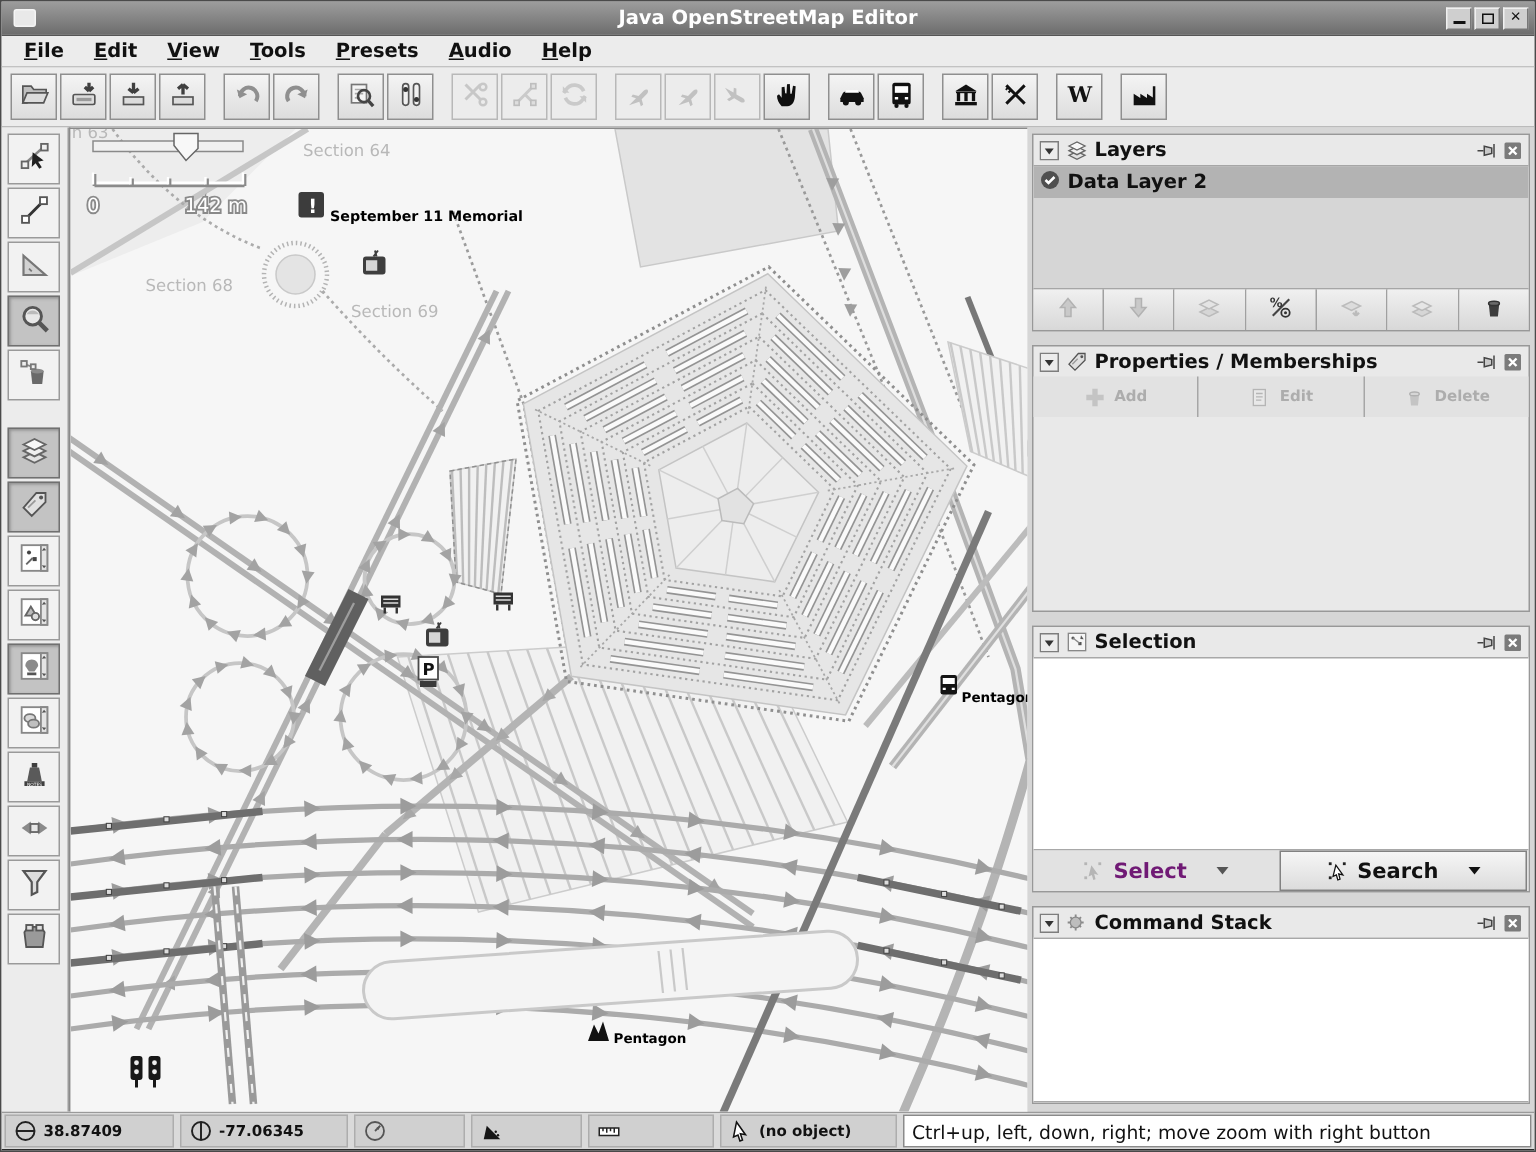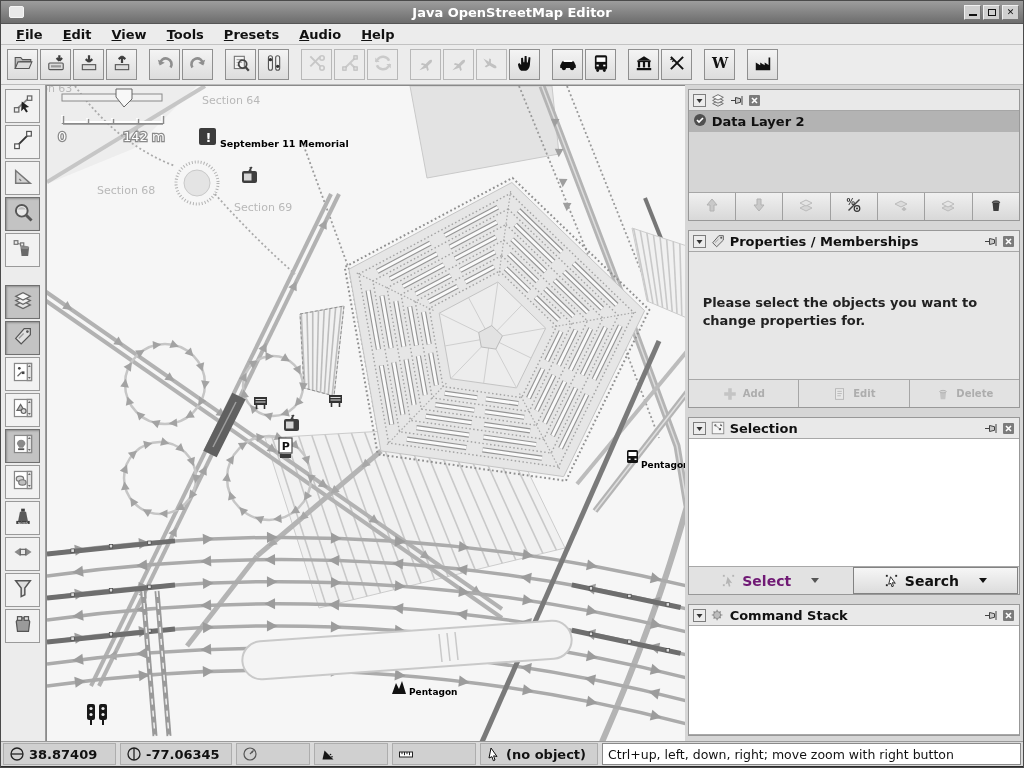--- a/index.html
+++ b/index.html
@@ -66,21 +66,21 @@
   .selbtn{flex:1;display:flex;align-items:center;justify-content:center;gap:6px;font-size:14px;font-weight:bold;}
   .selbtn.disabled{color:#701a75;}
   .selbtn.raised{border:1px solid #828282;background:linear-gradient(#f6f6f6,#dcdcdc);color:#111;margin:0 1px;}
   .caret{width:0;height:0;border-left:4px solid transparent;border-right:4px solid transparent;
     border-top:5px solid #555;margin-left:14px;}
   .selbtn.raised .caret{border-top-color:#111;}
   
   .statusbar{height:28px;background:#dadada;border-top:1px solid #9a9a9a;border-bottom:3px solid #2b2b2b;
     display:flex;align-items:center;gap:4px;padding:0 2px;}
   .seg{height:22px;background:#d0d0d0;border:1px solid #adadad;display:flex;align-items:center;gap:4px;
-    padding:0 5px;font-size:13px;font-weight:bold;color:#111;}
+    padding:0 5px;font-size:10px;font-weight:bold;color:#111;}
   .seg svg{width:16px;height:16px;flex:none;}
   .seg.help{flex:1;background:#fff;border-color:#8a8a8a;font-weight:normal;font-size:12.5px;justify-content:flex-start;
     white-space:nowrap;overflow:hidden;}
 </style>
 </head>
 <body>
 
 <div class="window">
 
   <div class="titlebar">
@@ -832,20 +832,21 @@
                 <path d="M3.5 5h6L6.5 9z" fill="#333"></path>
               </svg>
             </span>
           <span class="picon">
             <svg width="16" height="16" viewBox="0 0 18 18">
                 <path d="M3 13l6-3 6 3-6 3z" fill="#e2e2e2" stroke="#666"></path>
                 <path d="M3 9.5l6-3 6 3-6 3z" fill="#efefef" stroke="#666"></path>
                 <path d="M3 6l6-3 6 3-6 3z" fill="#f8f8f8" stroke="#666"></path>
               </svg>
             </span>
+          <span class="ptitle">Layers</span>
           <span class="pbtn">
             <svg width="14" height="13" viewBox="0 0 14 13">
                 <path d="M1 6.5h4" stroke="#444"></path>
                 <path d="M5.5 3.5l5 1.2v3.6l-5 1.2z" fill="#c9c9c9" stroke="#444"></path>
                 <path d="M12 2v9" stroke="#444"></path>
               </svg>
             </span>
           <span class="pbtn">
             <svg width="13" height="13" viewBox="0 0 13 13">
                 <rect x="1" y="1" width="11" height="11" rx="1" fill="#7b7b7b"></rect>
@@ -932,23 +933,20 @@
                 <path d="M12 2v9" stroke="#444"></path>
               </svg>
             </span>
           <span class="pbtn">
             <svg width="13" height="13" viewBox="0 0 13 13">
                 <rect x="1" y="1" width="11" height="11" rx="1" fill="#7b7b7b"></rect>
                 <path d="M4 4l5 5M9 4L4 9" stroke="#fff" stroke-width="1.6"></path>
               </svg>
             </span>
         </div>
-        <div class="pbody">
-          <div class="pmsg">Please select the objects you want to change properties for.</div>
-        </div>
         <div class="btnrow3">
           <div class="pbtn3">
             <svg width="16" height="16" viewBox="0 0 18 18">
                 <path d="M7 2.5h4v4.5h4.5v4H11v4.5H7V11H2.5V7H7z" fill="#c4c4c4"></path>
               </svg>
             <span>Add</span>
             </div>
           <div class="pbtn3">
             <svg width="16" height="16" viewBox="0 0 18 18">
                 <rect x="4" y="3" width="9" height="12" fill="#e8e8e8" stroke="#b5b5b5"></rect>

